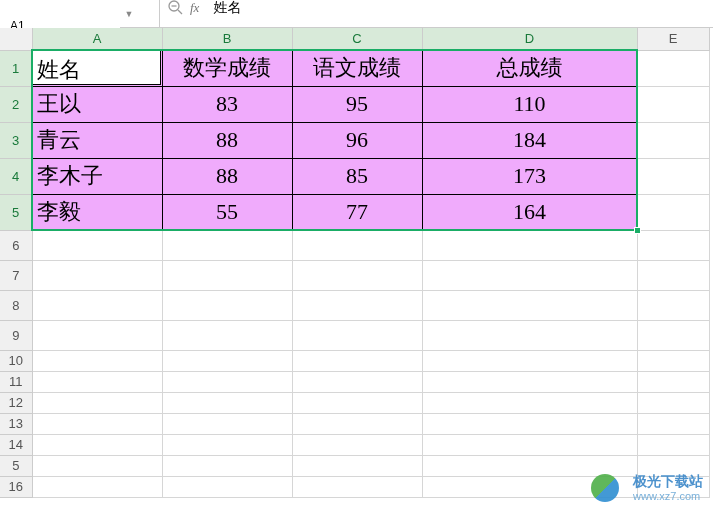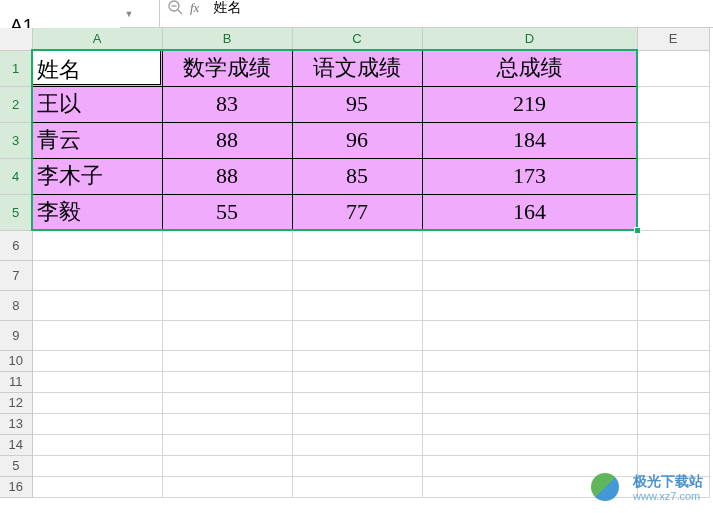--- a/index.html
+++ b/index.html
@@ -24,21 +24,21 @@
   height: 100%;
   border-right: 1px solid #ccc;
   display: flex;
   align-items: center;
 }
 .name-box-input {
   border: none;
   outline: none;
   padding: 0 10px;
   width: 120px;
-  font-size: 19px;
+  font-size: 12px;
   font-family: inherit;
   margin-top: 24px;
 }
 .name-box-dd {
   width: 18px;
   text-align: center;
   color: #888;
   cursor: pointer;
   font-size: 9px;
 }
@@ -153,20 +153,21 @@
 }
 .watermark {
   position: absolute;
   right: 10px;
   bottom: 10px;
   font-size: 13px;
   color: #3a87c8;
   text-align: left;
   line-height: 1.2;
   display: flex;
+  align-items: center;
   gap: 14px;
   opacity: 0.9;
 }
 .watermark .logo {
   width: 28px;
   height: 28px;
   border-radius: 50%;
   background: linear-gradient(135deg,#4fb04a 0 50%,#2f8ed1 50% 100%);
   position: relative;
 }
@@ -215,21 +216,21 @@
           <td class="cell data header center">总成绩</td>
           <td class="cell"></td>
         </tr>
       </tbody>
       <tbody>
         <tr style="height:36px">
           <th class="row-head sel">2</th>
           <td class="cell data name">王以</td>
           <td class="cell data num">83</td>
           <td class="cell data num">95</td>
-          <td class="cell data num">219</td>
+          <td class="cell data num">110</td>
           <td class="cell"></td>
         </tr>
       </tbody>
       <tbody>
         <tr style="height:36px">
           <th class="row-head sel">3</th>
           <td class="cell data name">青云</td>
           <td class="cell data num">88</td>
           <td class="cell data num">96</td>
           <td class="cell data num">184</td>

